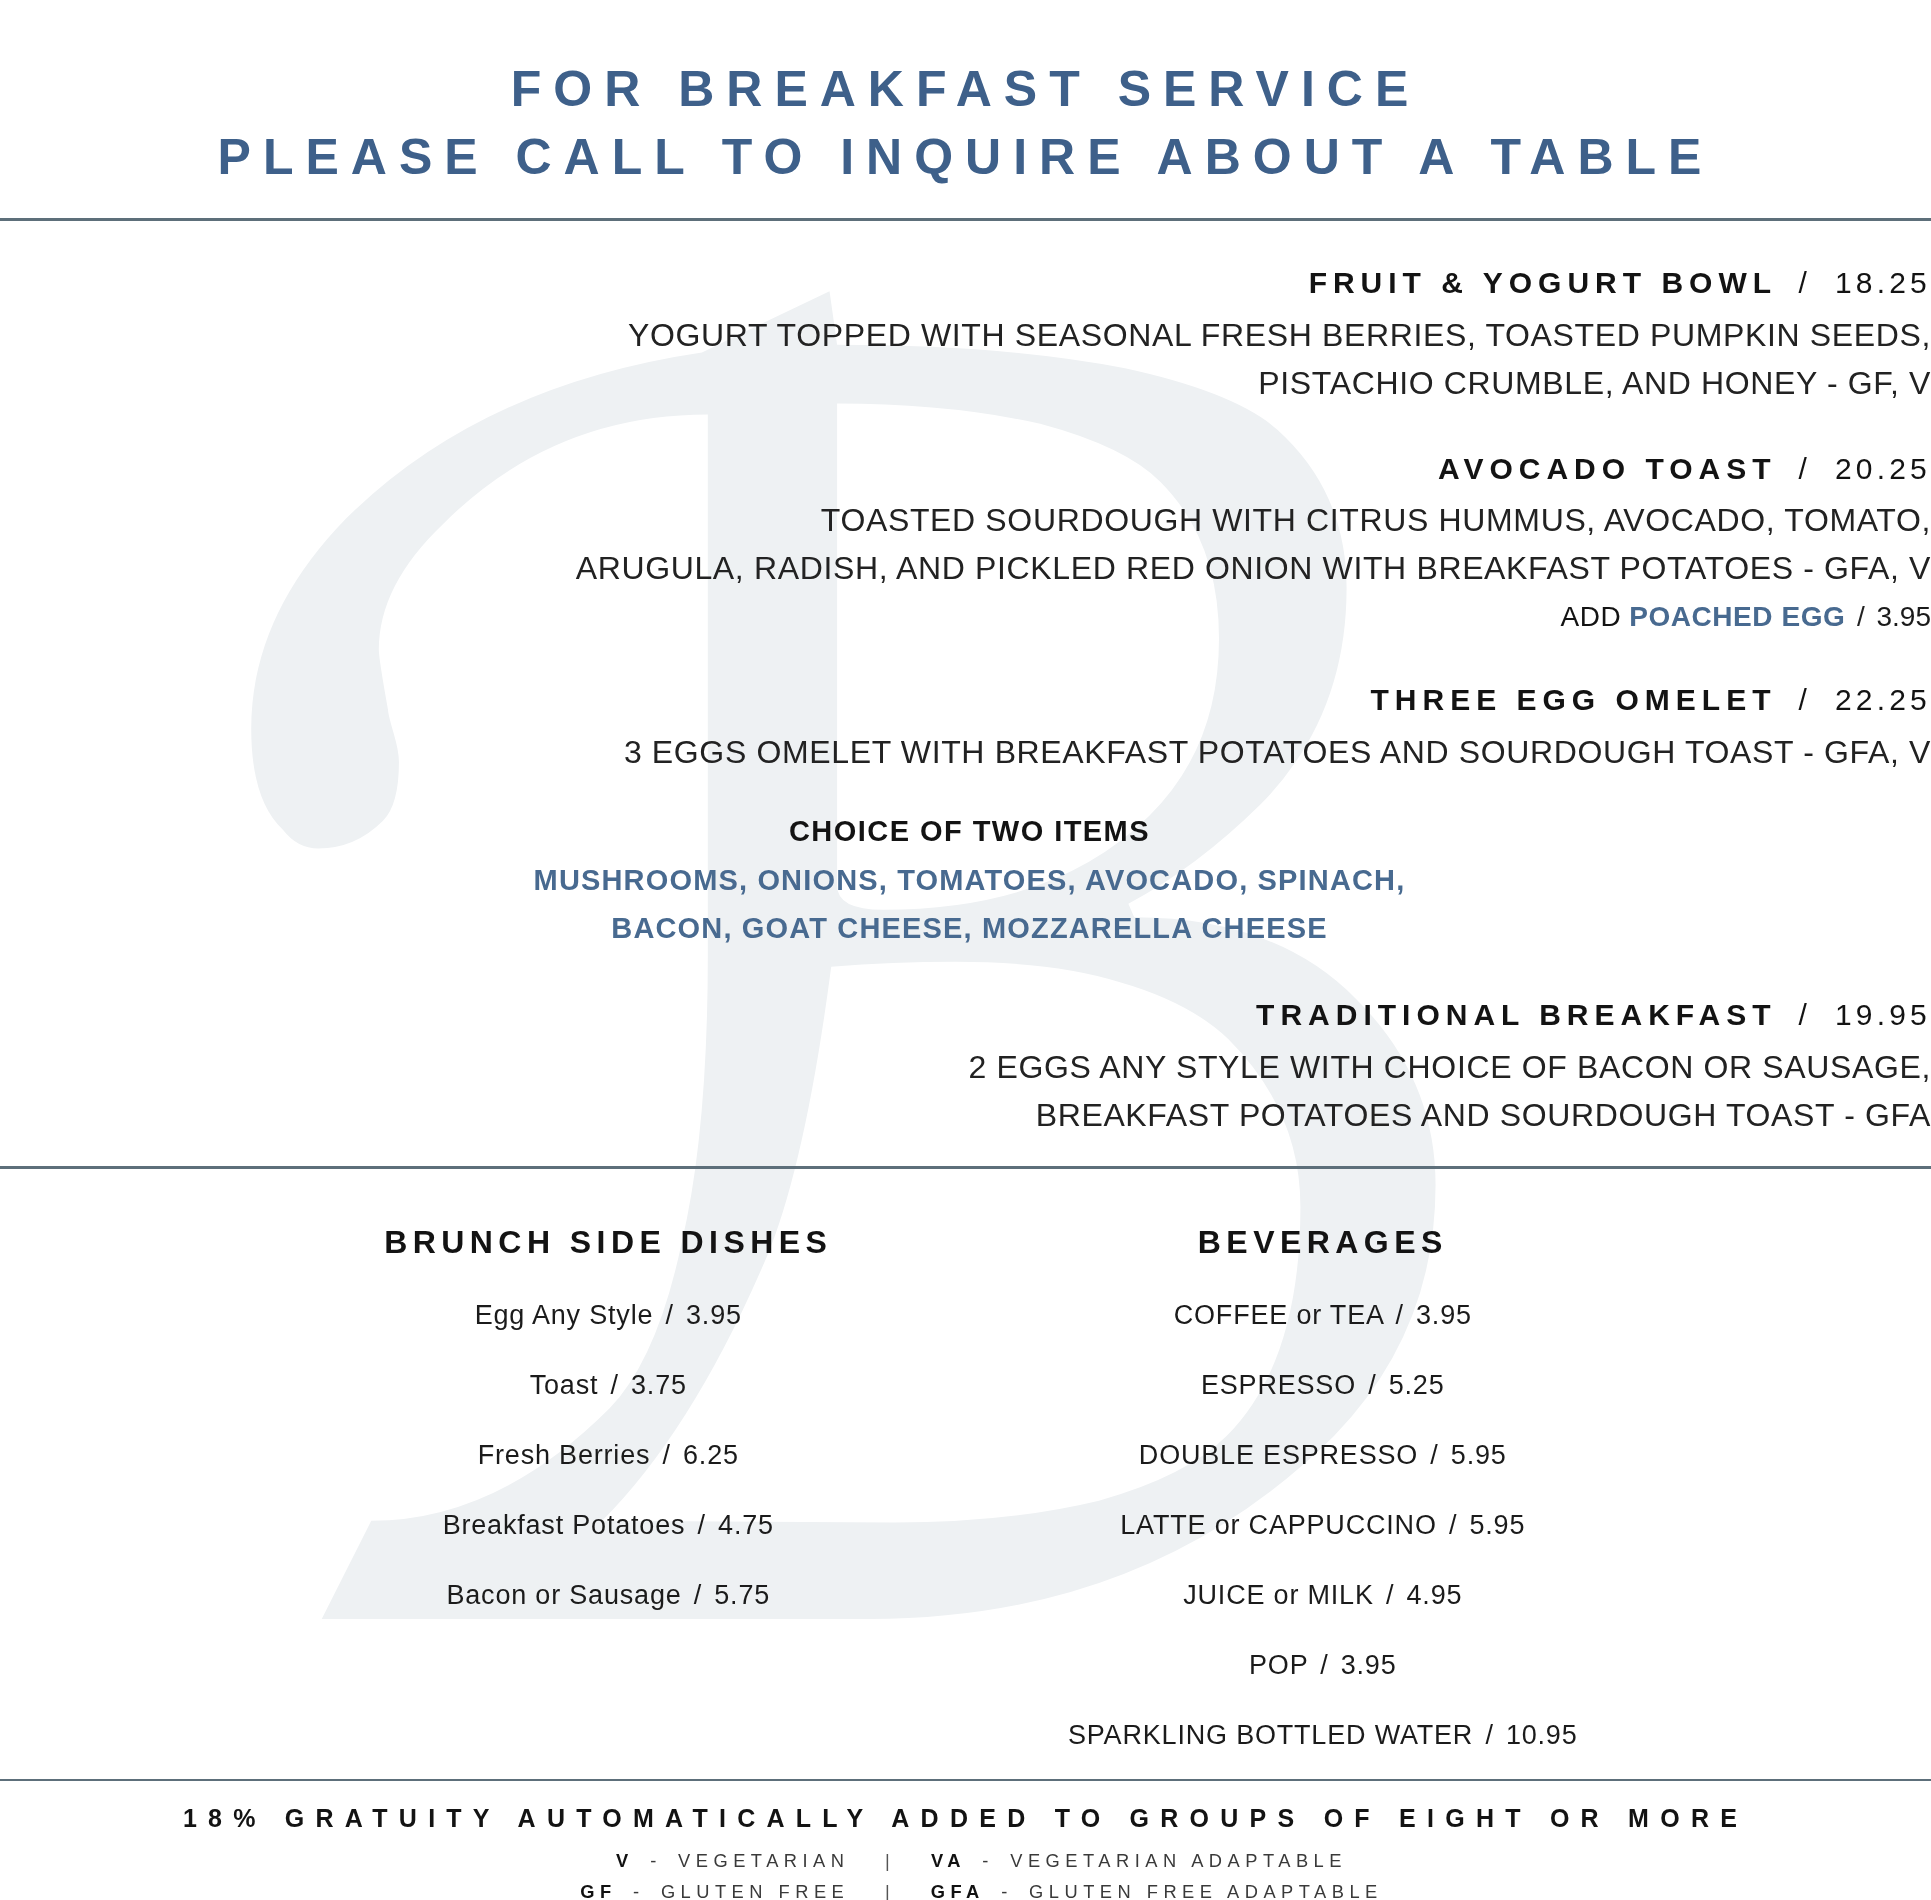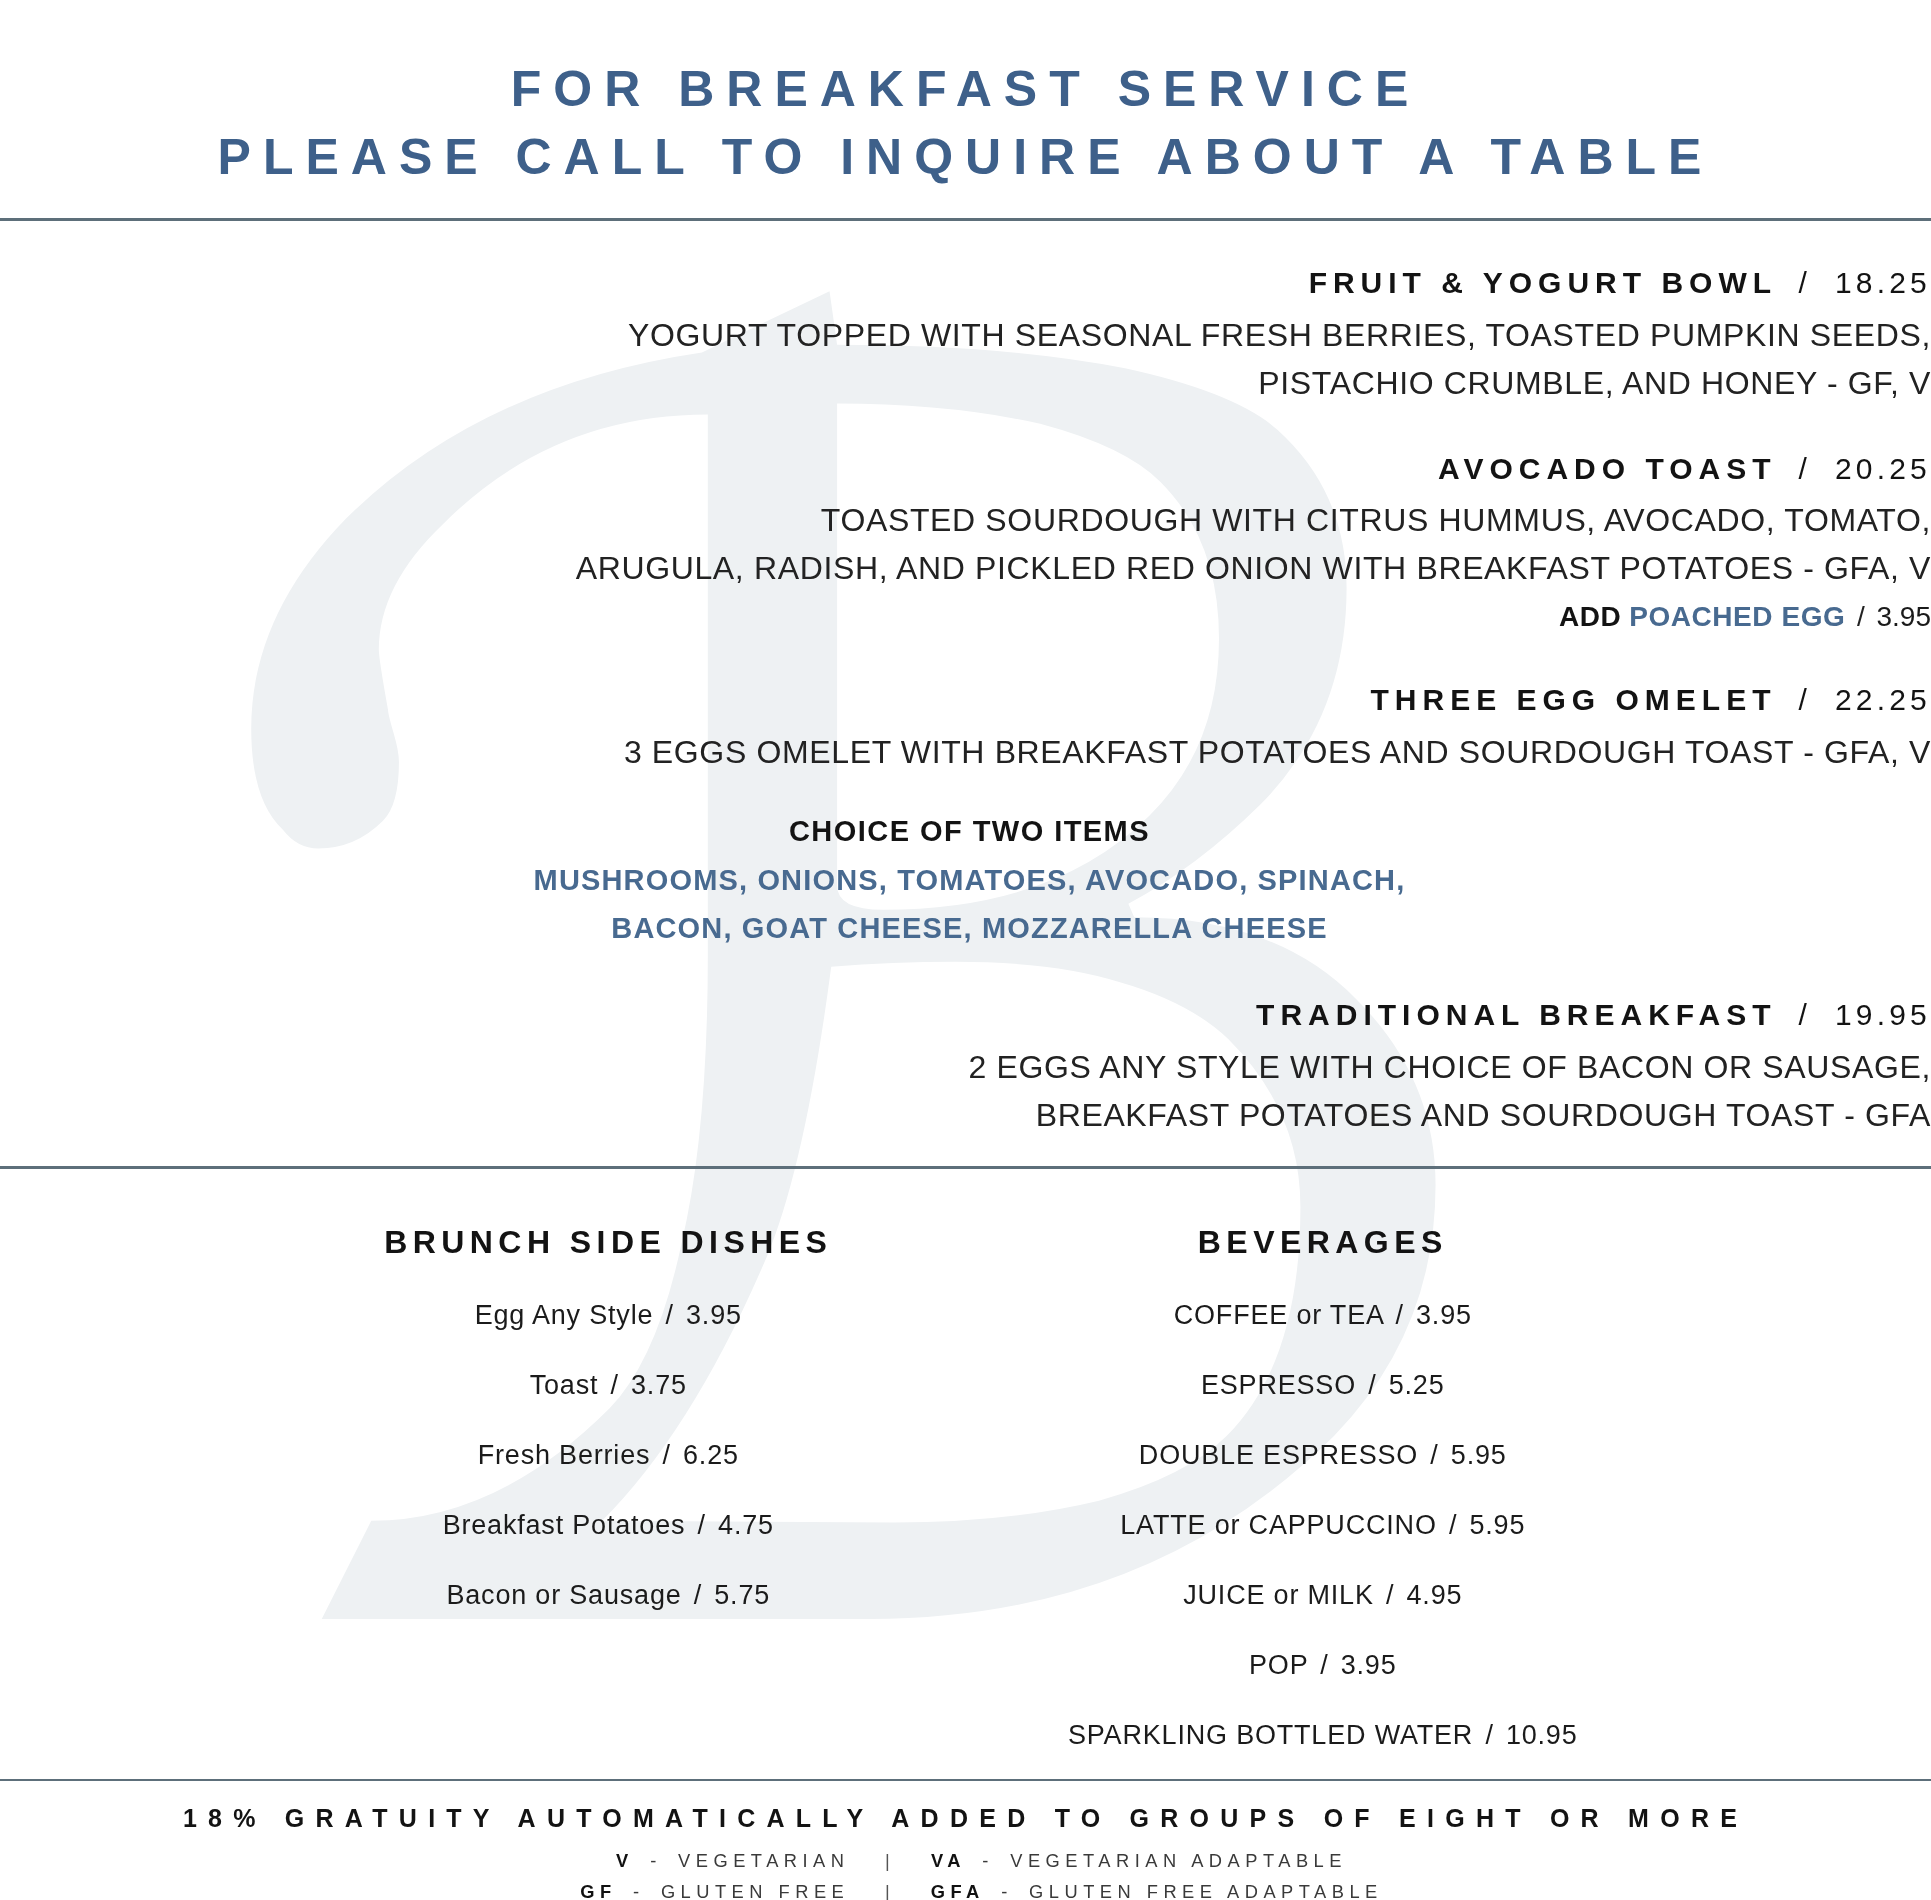--- a/index.html
+++ b/index.html
@@ -65,21 +65,21 @@
   .entree-title .price { font-weight: 400; letter-spacing: 0.14em; }
   .desc {
     margin-top: 9.7px;
     font-size: 32px;
     font-weight: 400;
     letter-spacing: 0.02em;
     line-height: 1.5;
     color: #222222;
   }
   .addon { margin-top: 3.9px; font-size: 28px; line-height: 1.5; }
-  .addon .addon-prefix { font-weight: 700; color: #131313; letter-spacing: 0.02em; margin-left: 24px; }
+  .addon .addon-prefix { font-weight: 400; color: #131313; letter-spacing: 0.02em; margin-left: 24px; }
   .addon .addon-highlight { font-weight: 700; color: var(--accent-blue, #486a90); letter-spacing: 0.02em; }
   .addon .slash { margin: 0 3.9px; color: #222; }
 
   .choice { text-align: center; margin-top: 39px; padding-left: 8px; }
   .choice-title {
     font-size: 29px;
     font-weight: 700;
     letter-spacing: 0.05em;
     color: #131313;
   }

